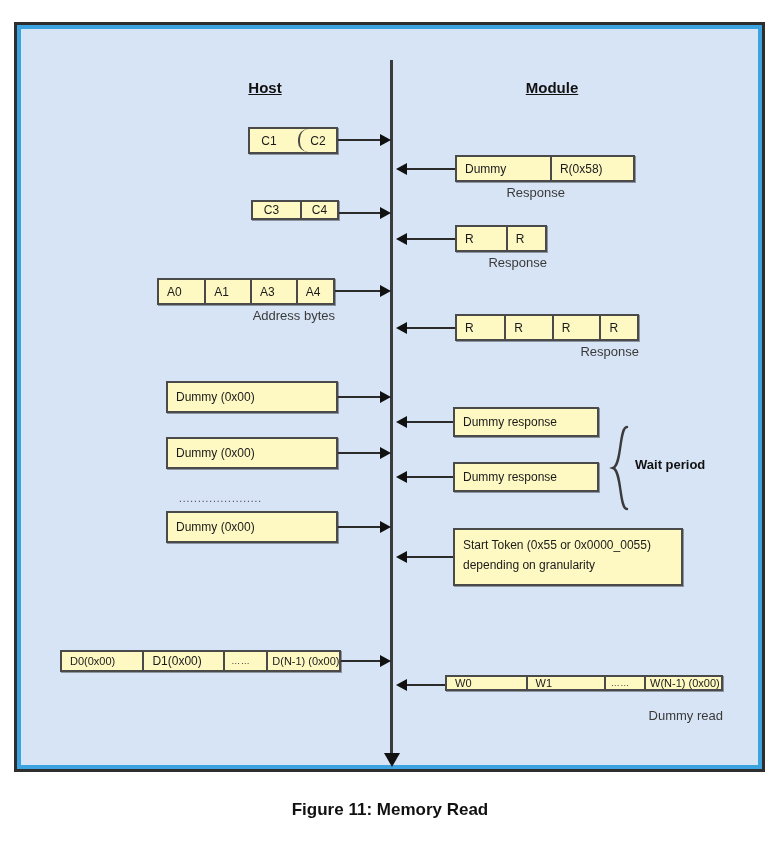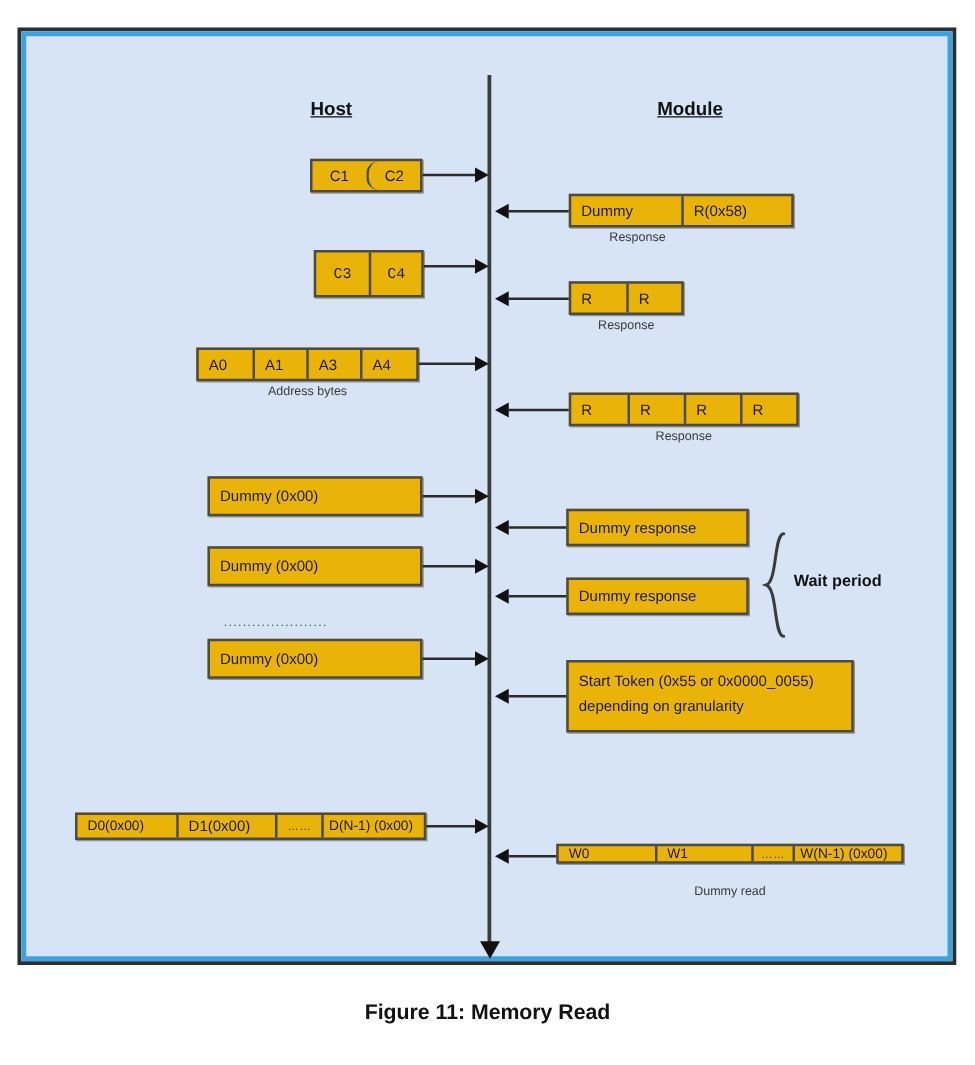--- a/index.html
+++ b/index.html
@@ -36,22 +36,23 @@
   }
   #timeline-arrowhead{
     position:absolute;left:367px;top:728px;width:0;height:0;
     border-left:8px solid transparent;border-right:8px solid transparent;
     border-top:14px solid #111;
   }
 
   
   .pkt{
     position:absolute;display:flex;box-sizing:border-box;
-    background:#eab308;border:2px solid #4a4a4a;
+    background:#fef9c3;border:2px solid #4a4a4a;
     box-shadow:1px 1px 0 rgba(0,0,0,.35);
+    gap:10px;
   }
   .cell{
     box-sizing:border-box;display:flex;align-items:center;
     font-size:12px;color:#1a1a1a;white-space:nowrap;overflow:hidden;
   }
   .cell + .cell{border-left:2px solid #4a4a4a;}
   .cell.c{justify-content:center;}
   .cell.l{justify-content:flex-start;padding-left:8px;}
   .cell.dots{justify-content:center;font-size:9px;letter-spacing:.5px;color:#333;}
   .pkt.multiline .cell{align-items:flex-start;padding-top:7px;line-height:1.35;}
@@ -64,22 +65,22 @@
     border-left:11px solid #111;
   }
   .arrow-head-l{
     position:absolute;width:0;height:0;
     border-top:6px solid transparent;border-bottom:6px solid transparent;
     border-right:11px solid #111;
   }
 
   
   .cap{
-    position:absolute;font-size:10px;color:#3a3a3a;
-    text-align:center;white-space:nowrap;
+    position:absolute;font-size:13px;color:#3a3a3a;
+    text-align:right;white-space:nowrap;
   }
 
   
   #host-ellipsis{
     position:absolute;font-size:10px;letter-spacing:1px;color:#444;
     white-space:nowrap;
   }
 
   
   #wait-brace{position:absolute;left:592px;top:400px;width:26px;height:86px;}
@@ -116,21 +117,21 @@
     <div class="arrow-head-r" style="left:363px;top:109px;"></div>
 
     <div class="pkt" style="left:438px;top:130px;width:180px;height:27px;">
       <div class="cell l" style="width:90px;">Dummy</div>
       <div class="cell l" style="width:90px;">R(0x58)</div>
     </div>
     <div class="arrow-line" style="left:390px;top:143px;width:48px;"></div>
     <div class="arrow-head-l" style="left:379px;top:138px;"></div>
     <div class="cap" style="left:438px;top:160px;width:110px;">Response</div>
 
-    <div class="pkt" style="left:234px;top:175px;width:88px;height:38px;font-family:Liberation Mono, monospace;">
+    <div class="pkt" style="left:234px;top:175px;width:88px;height:20px;">
       <div class="cell c" style="width:44px;">C3</div>
       <div class="cell c" style="width:44px;">C4</div>
     </div>
     <div class="arrow-line" style="left:322px;top:187px;width:49px;"></div>
     <div class="arrow-head-r" style="left:363px;top:182px;"></div>
 
     <div class="pkt" style="left:438px;top:200px;width:92px;height:27px;">
       <div class="cell l" style="width:46px;">R</div>
       <div class="cell l" style="width:46px;">R</div>
     </div>

